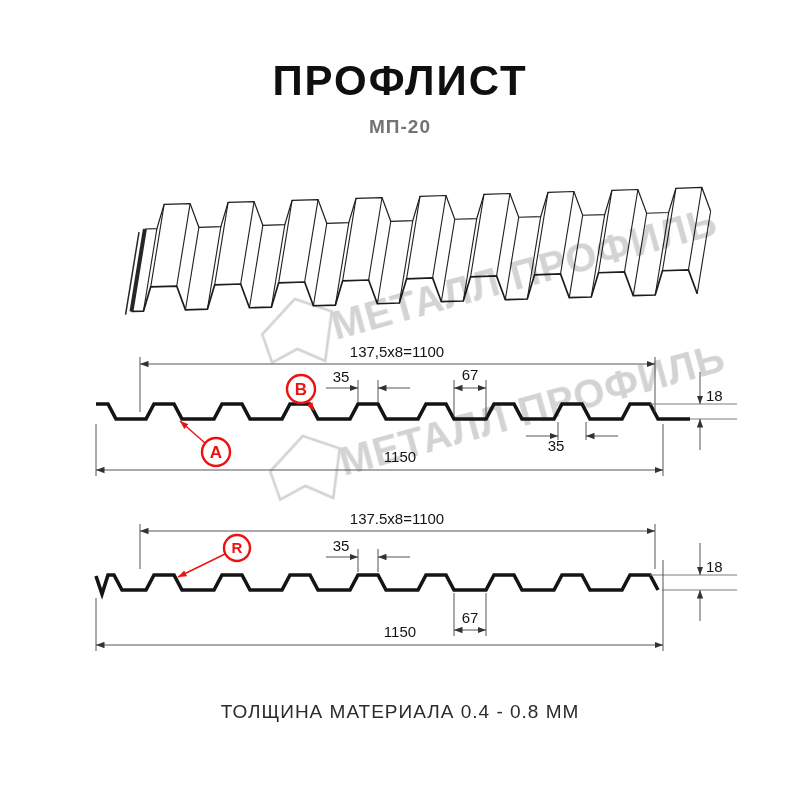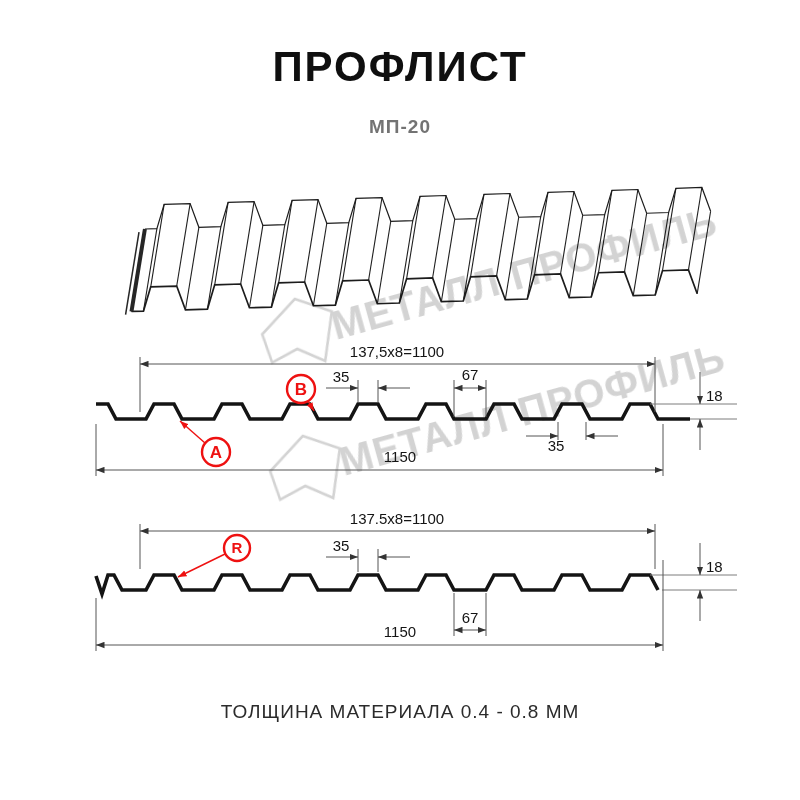--- a/index.html
+++ b/index.html
@@ -1,18 +1,18 @@
 <!DOCTYPE html>
 <html><head>
 <meta charset="utf-8">
 <style>
   html,body{margin:0;padding:0;}
   body{width:800px;height:800px;position:relative;background:#ffffff;overflow:hidden;
        font-family:"Liberation Sans",sans-serif;}
-  .title{position:absolute;top:43px;left:0;width:800px;text-align:center;
+  .title{position:absolute;top:57px;left:0;width:800px;text-align:center;
          font-size:42px;font-weight:bold;letter-spacing:2px;color:#0f0f0f;}
   .subtitle{position:absolute;top:116px;left:0;width:800px;text-align:center;
             font-size:19px;font-weight:bold;color:#737373;letter-spacing:1px;}
   .footnote{position:absolute;top:701px;left:0;width:800px;text-align:center;
             font-size:19px;color:#2b2b2b;letter-spacing:1px;}
   svg.canvas{position:absolute;left:0;top:0;}
   .thick{fill:none;stroke:#141414;stroke-width:3.6;stroke-linejoin:miter;}
   .dimline{stroke:#555555;stroke-width:1;fill:none;}
   .refline{stroke:#7d7d7d;stroke-width:1;fill:none;}
   .dimtxt{font-size:15px;fill:#141414;}

